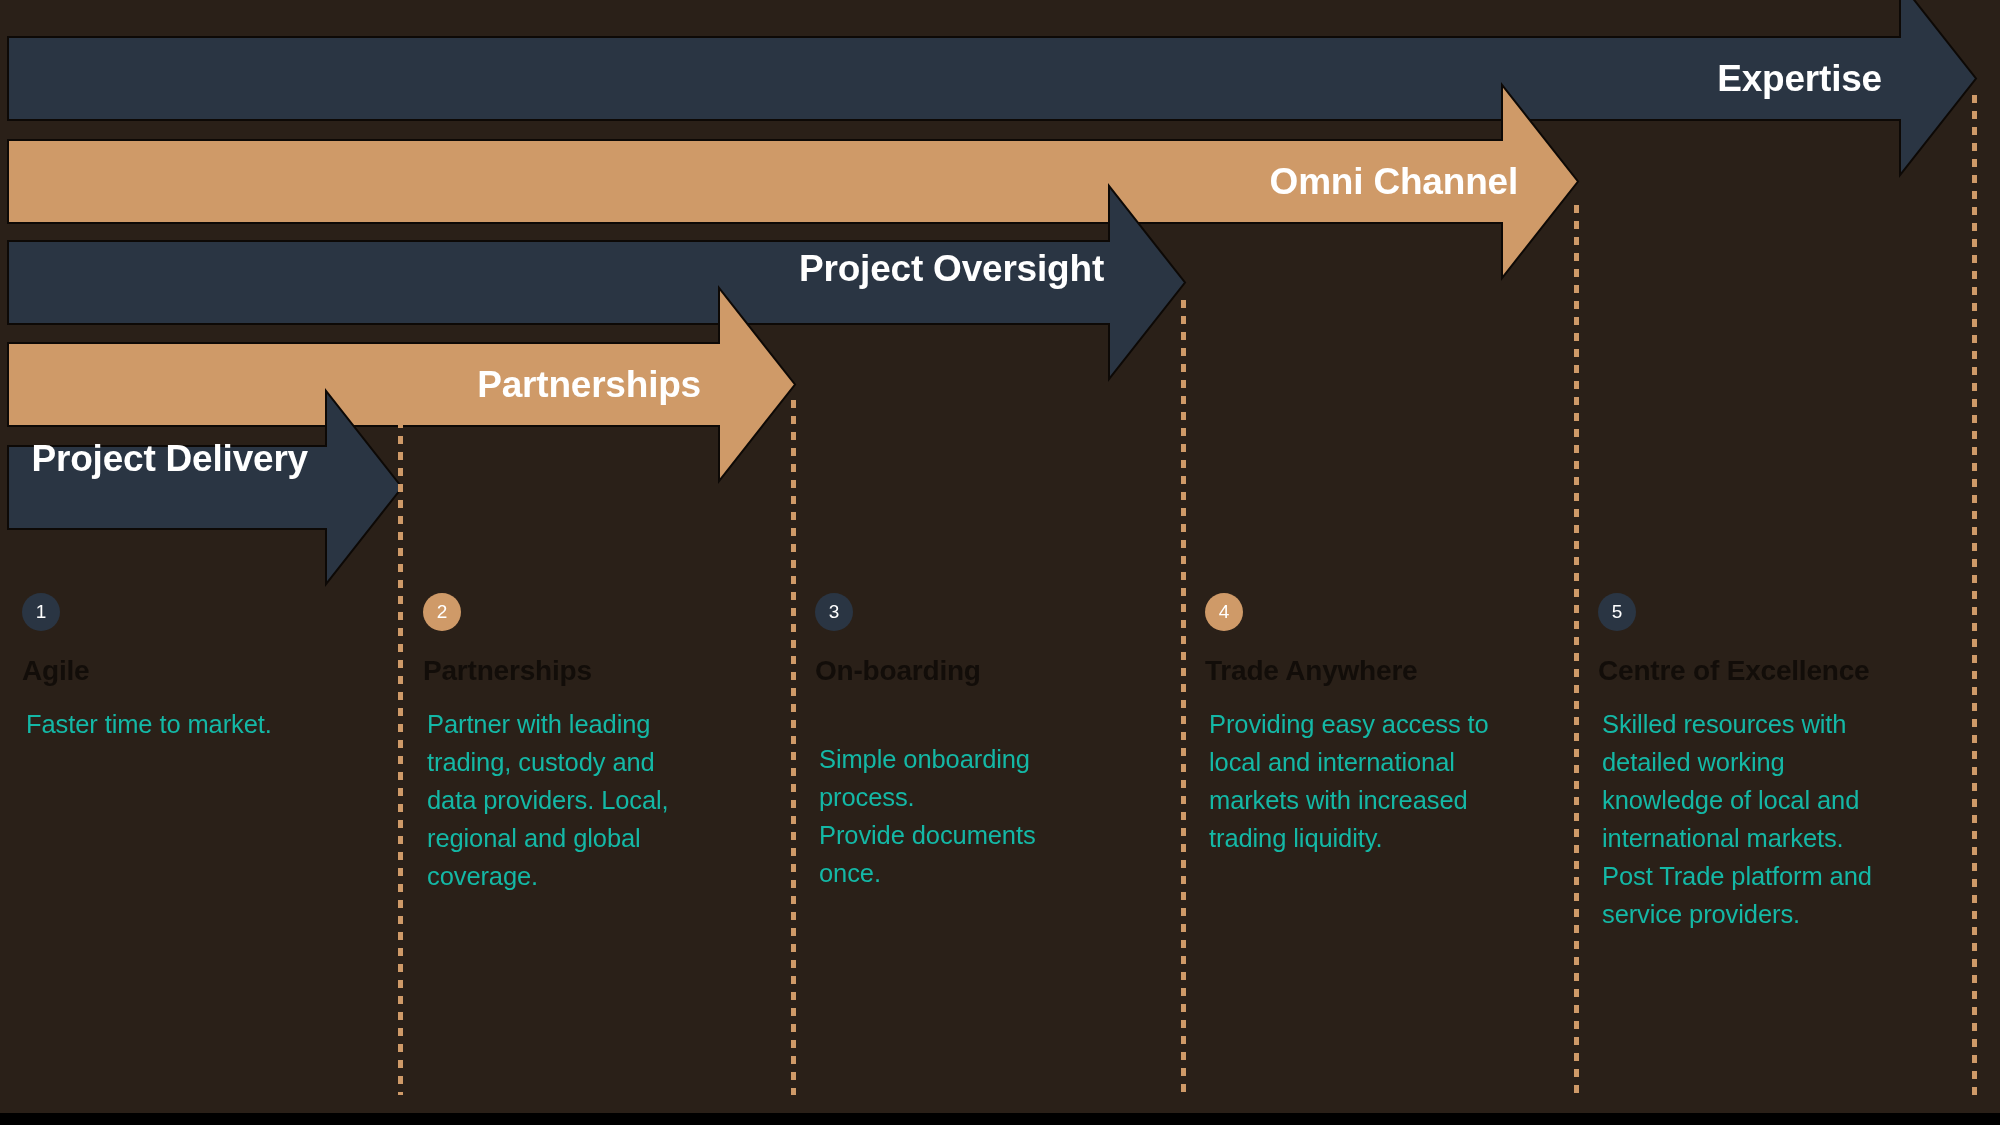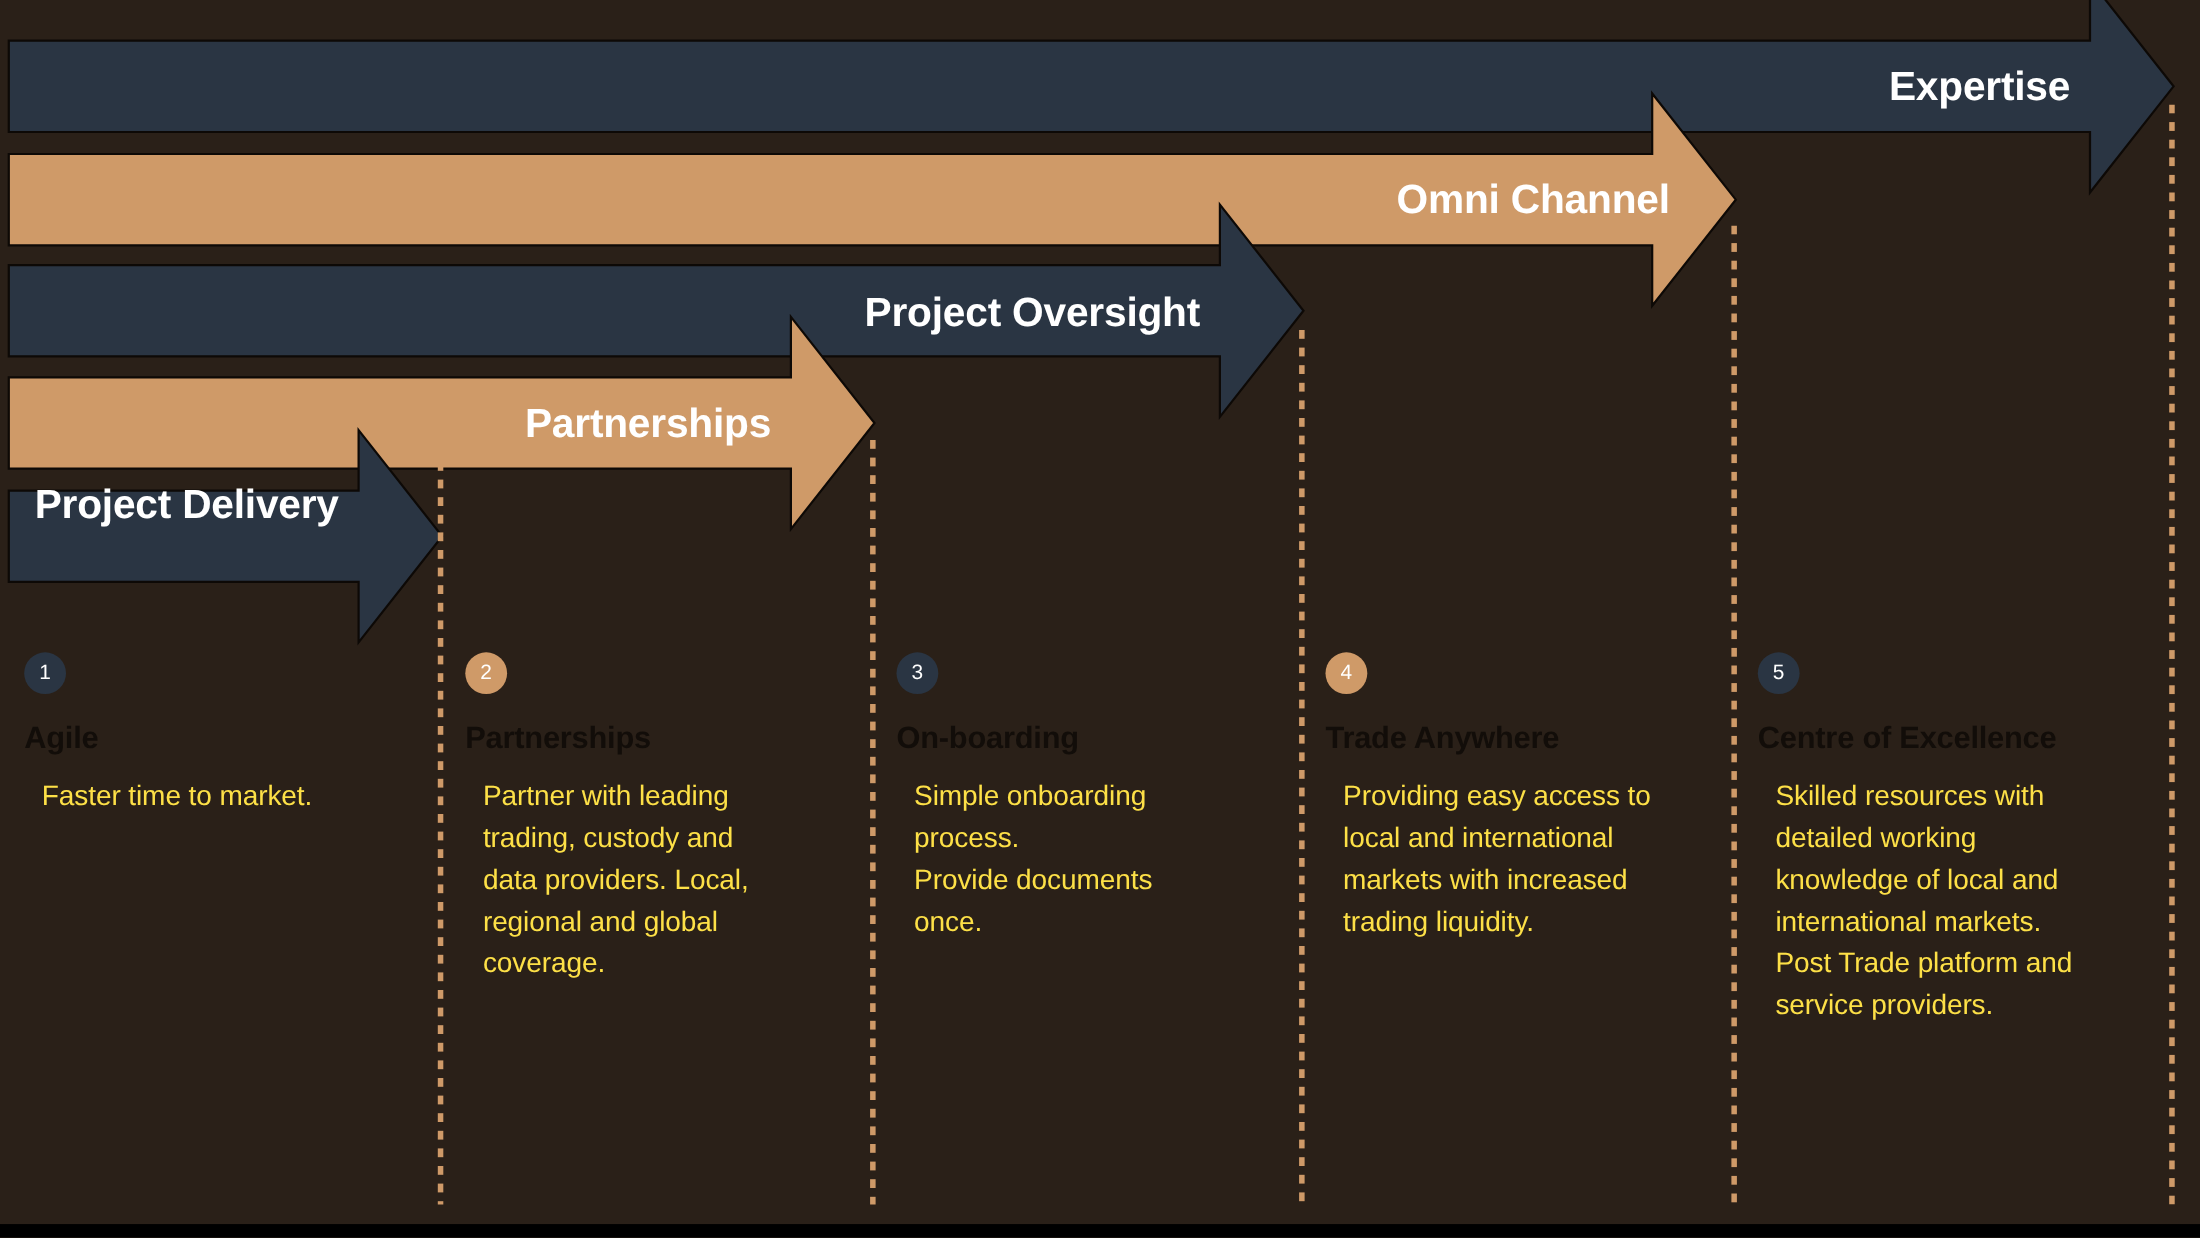--- a/index.html
+++ b/index.html
@@ -66,24 +66,24 @@
     left: 0;
     font-size: 28px;
     font-weight: bold;
     color: #120d09;
     letter-spacing: -0.2px;
     white-space: nowrap;
   }
   .ms-body {
     position: absolute;
     top: 130px;
-    left: 16px;
+    left: 4px;
     font-size: 25.5px;
     line-height: 38px;
-    color: #fde047;
+    color: #14b8a6;
     letter-spacing: -0.1px;
     white-space: pre-line;
   }
 
   
   .divider {
     position: absolute;
     width: 5px;
     background-image: linear-gradient(to bottom,
         #cf9a68 0px, #cf9a68 8px,
@@ -103,21 +103,21 @@
         <polygon points="8,140 1502,140 1502,85 1578,181.5 1502,278 1502,223 8,223" fill="#cf9a68" stroke="#0d0906" stroke-width="2"></polygon>
         <polygon points="8,241 1109,241 1109,186 1185,282.5 1109,379 1109,324 8,324" fill="#2a3543" stroke="#0d0906" stroke-width="2"></polygon>
         <polygon points="8,343 719,343 719,288 795,384.5 719,481 719,426 8,426" fill="#cf9a68" stroke="#0d0906" stroke-width="2"></polygon>
         <polygon points="8,446 326,446 326,391 402,487.5 326,584 326,529 8,529" fill="#2a3543" stroke="#0d0906" stroke-width="2"></polygon>
       </g>
   </svg>
 
   <div id="arrow-labels">
       <div class="arrow-label" style="top: 78.5px; left: 0px; width: 1882px;">Expertise</div>
       <div class="arrow-label" style="top: 181.5px; left: 0px; width: 1484px; padding-left: 34px;">Omni Channel</div>
-      <div class="arrow-label" style="top: 284px; left: 0px; width: 1091px;">Project Oversight</div>
+      <div class="arrow-label" style="top: 269px; left: 0px; width: 1091px; padding-left: 13px;">Project Oversight</div>
       <div class="arrow-label" style="top: 384.5px; left: 0px; width: 701px;">Partnerships</div>
       <div class="arrow-label" style="top: 459px; left: 0px; width: 308px;">Project Delivery</div>
     </div>
 
   <div id="divider-layer">
       <div class="divider" style="left: 398px; top: 420px; height: 675px;"></div>
       <div class="divider" style="left: 791px; top: 400px; height: 695px;"></div>
       <div class="divider" style="left: 1181px; top: 300px; height: 795px;"></div>
       <div class="divider" style="left: 1574px; top: 205px; height: 890px;"></div>
       <div class="divider" style="left: 1972px; top: 95px; height: 1000px;"></div>
@@ -134,21 +134,21 @@
         <div class="ms-title">Partnerships</div>
         <div class="ms-body" style="width: 375px;">Partner with leading
 trading, custody and
 data providers. Local,
 regional and global
 coverage.</div>
       </div>
       <div class="milestone" style="left: 815px; width: 370px;">
         <div class="ms-badge" style="background: rgb(42, 53, 67);">3</div>
         <div class="ms-title">On-boarding</div>
-        <div class="ms-body" style="width: 370px;">Simple onboarding
+        <div class="ms-body" style="width: 370px; margin-top: 35px;">Simple onboarding
 process.
 Provide documents
 once.</div>
       </div>
       <div class="milestone" style="left: 1205px; width: 360px;">
         <div class="ms-badge" style="background: rgb(207, 154, 104);">4</div>
         <div class="ms-title">Trade Anywhere</div>
         <div class="ms-body" style="width: 360px;">Providing easy access to
 local and international
 markets with increased

